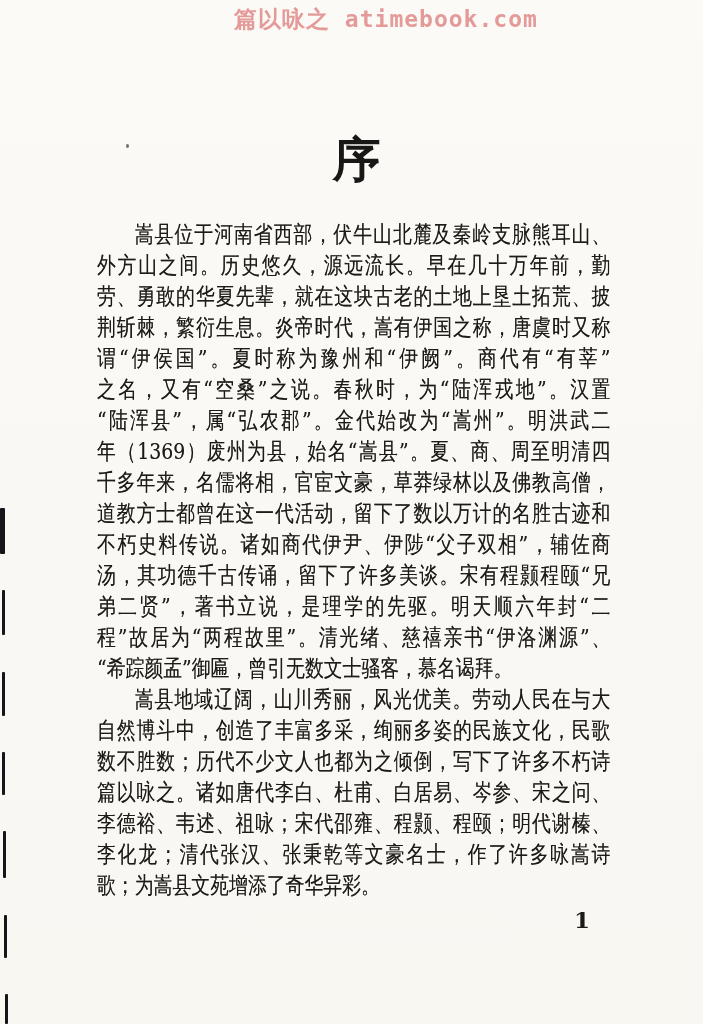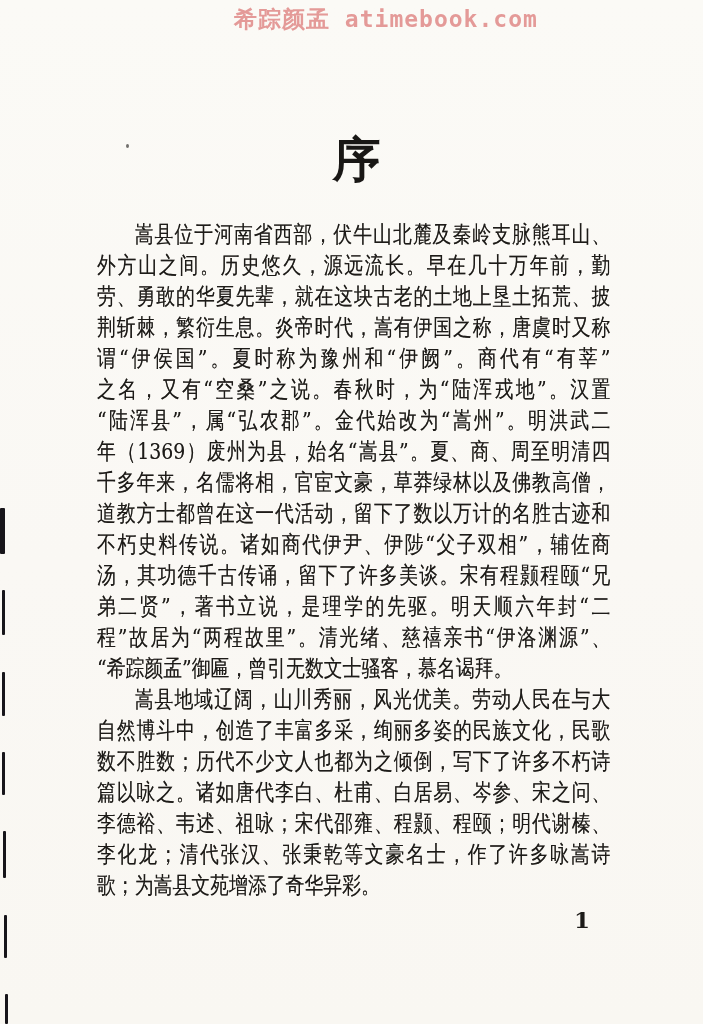--- a/index.html
+++ b/index.html
@@ -78,21 +78,21 @@
     width:3px;height:4px;
     background:rgba(40,38,35,.65);
     border-radius:50%;
   }
 </style>
 </head>
 <body>
 
 <div class="page">
 
-  <div class="watermark" style="color: rgb(224, 138, 136);">希踪颜孟 atimebook.com</div>
+  <div class="watermark" style="color: rgb(224, 138, 136);">篇以咏之 atimebook.com</div>
 
   <div class="ink-speck"></div>
 
   <div class="title">序</div>
 
   <div class="body-text">
       <div class="line first">嵩县位于河南省西部，伏牛山北麓及秦岭支脉熊耳山、</div>
       <div class="line">外方山之间。历史悠久，源远流长。早在几十万年前，勤</div>
       <div class="line">劳、勇敢的华夏先辈，就在这块古老的土地上垦土拓荒、披</div>
       <div class="line">荆斩棘，繁衍生息。炎帝时代，嵩有伊国之称，唐虞时又称</div>

